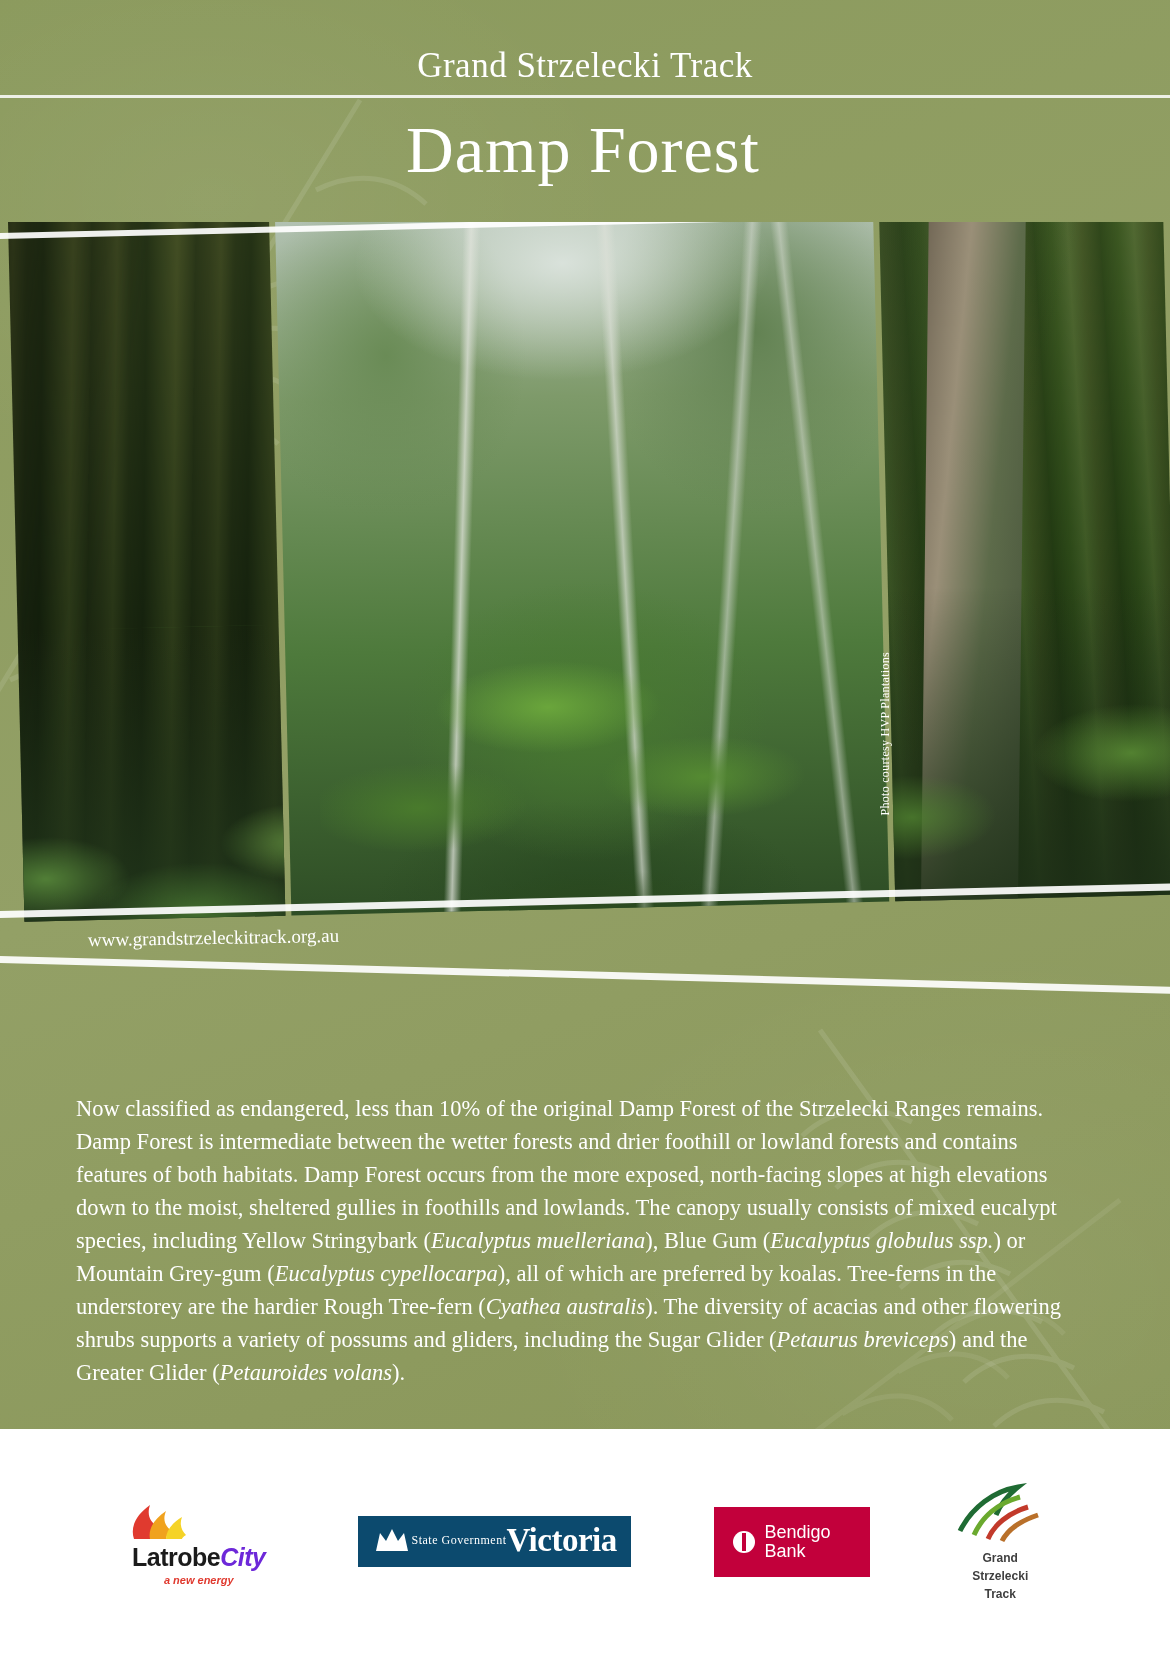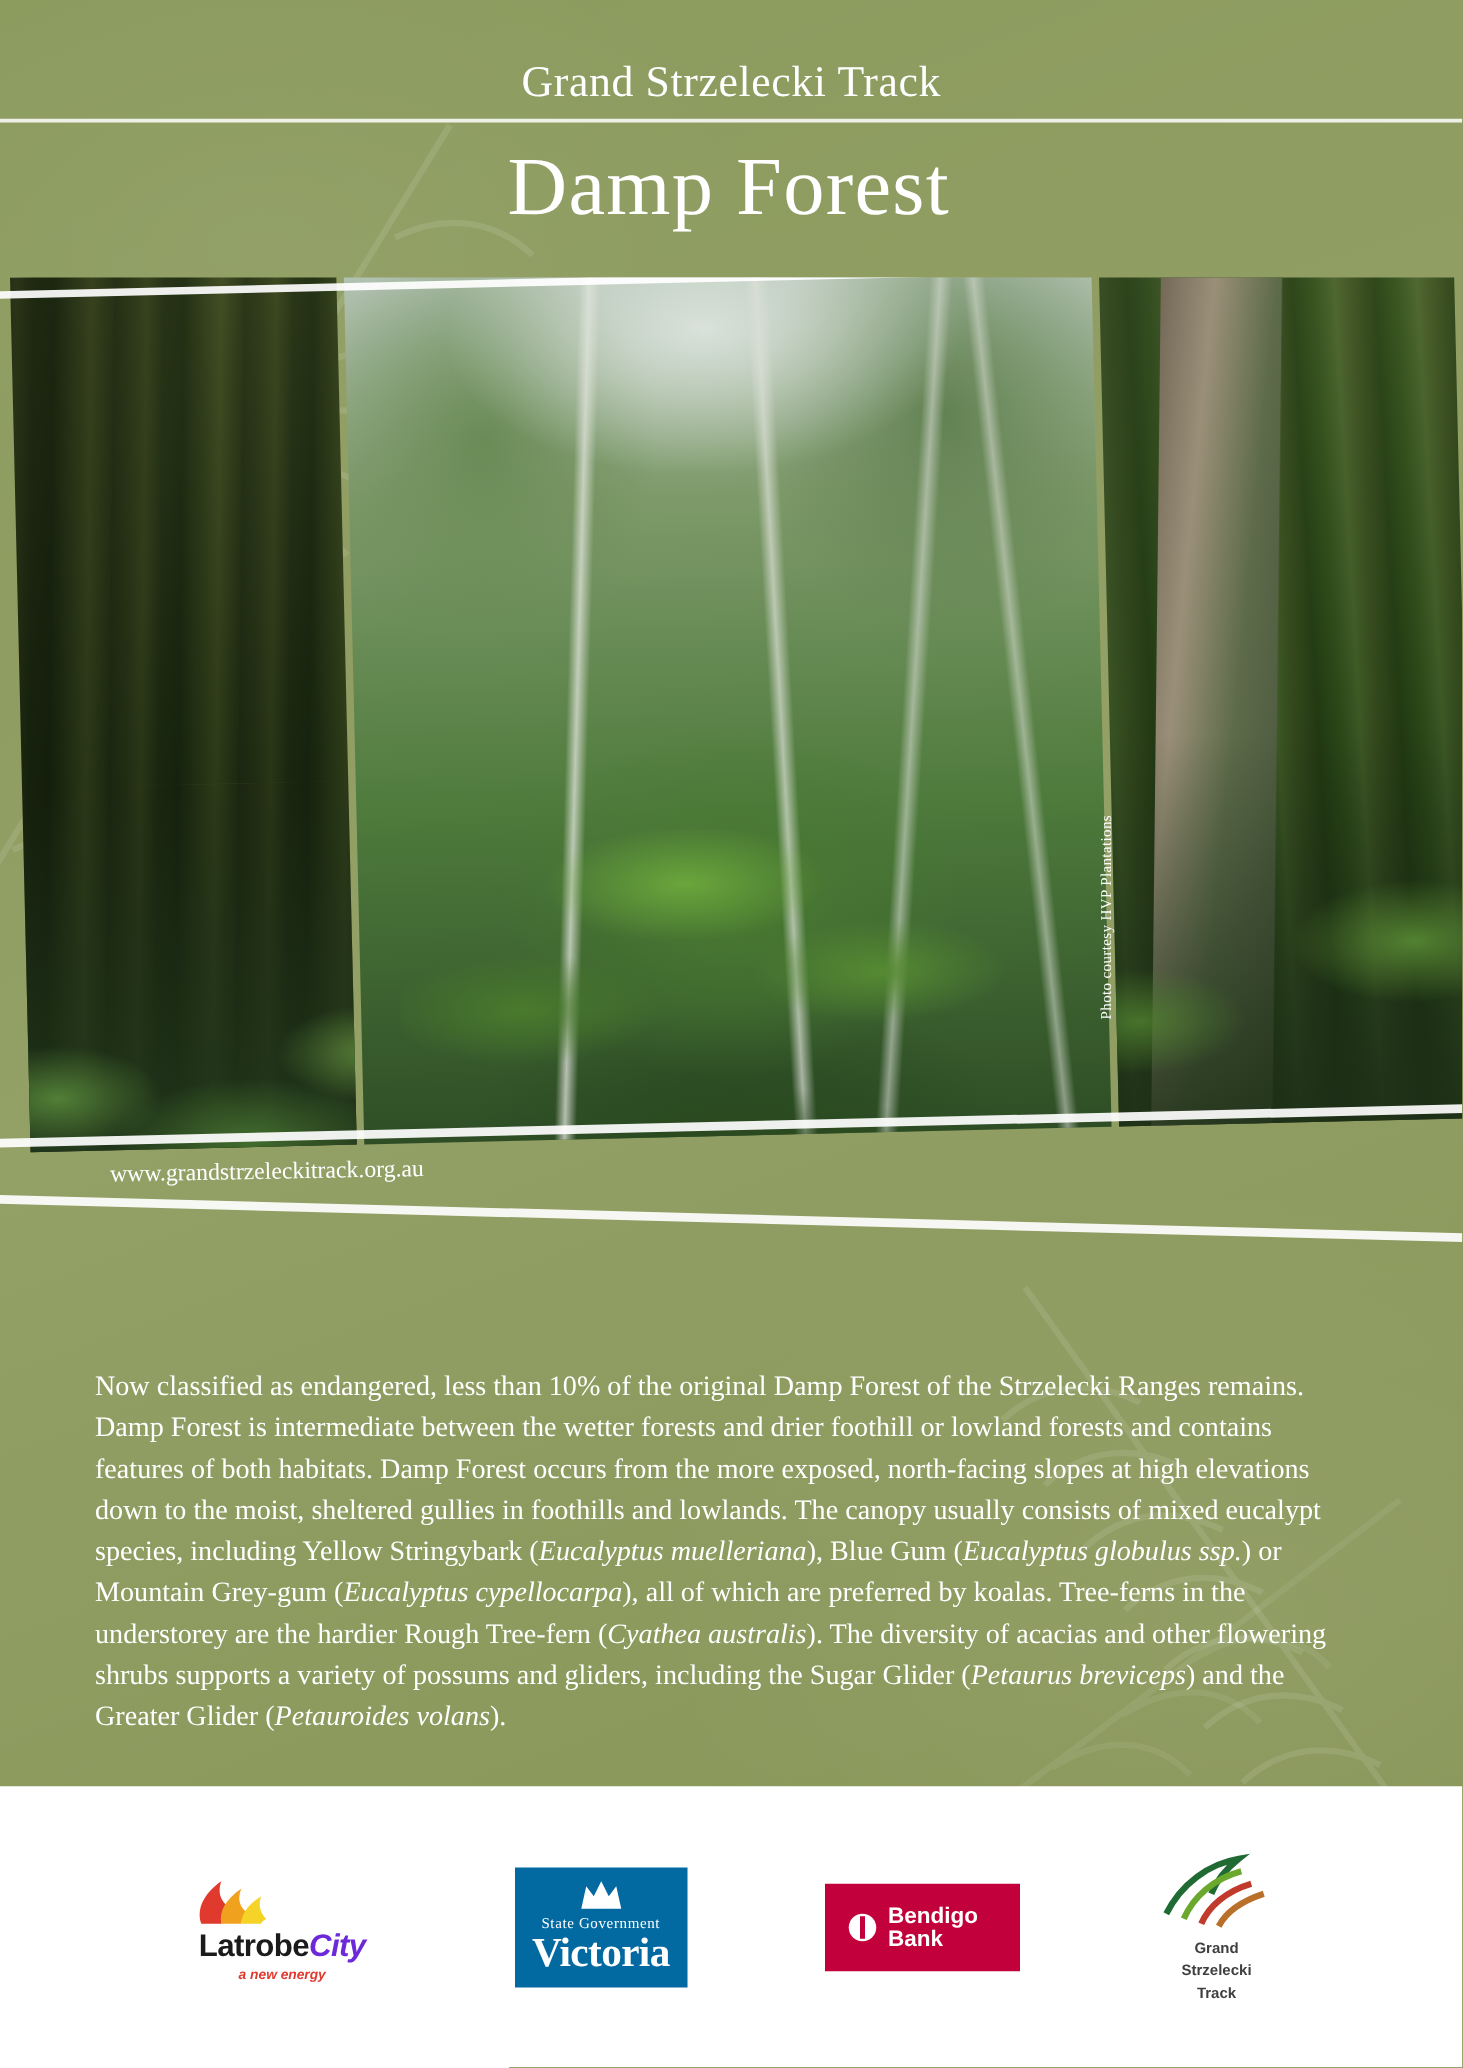--- a/index.html
+++ b/index.html
@@ -303,25 +303,25 @@
     font-family: "Liberation Sans", sans-serif;
     font-weight: bold;
     font-style: italic;
     font-size: 11px;
     color: #e03a2f;
     margin-top: 2px;
   }
 
   
   .logo-victoria .vbox {
-    background: #0369a1;
+    background: #0c4a6e;
     color: #ffffff;
     padding: 7px 14px 10px 14px;
     display: flex;
-    flex-direction: column;
+    flex-direction: row;
     align-items: center;
   }
   .logo-victoria .vsg {
     font-family: "Liberation Serif", serif;
     font-size: 12px;
     letter-spacing: 0.5px;
   }
   .logo-victoria .vname {
     font-family: "Liberation Serif", serif;
     font-size: 33px;
@@ -356,21 +356,21 @@
     background: #c2003b;
     padding: 16px 18px;
     display: flex;
     align-items: center;
     gap: 8px;
     min-width: 120px;
   }
   .logo-bendigo .btxt {
     color: #ffffff;
     font-family: "Liberation Sans", sans-serif;
-    font-weight: bold;
+    font-weight: normal;
     font-size: 18px;
     line-height: 19px;
     text-align: left;
   }
 
   
   .logo-gst .gname {
     font-family: "Liberation Sans", sans-serif;
     font-weight: bold;
     font-size: 12px;

